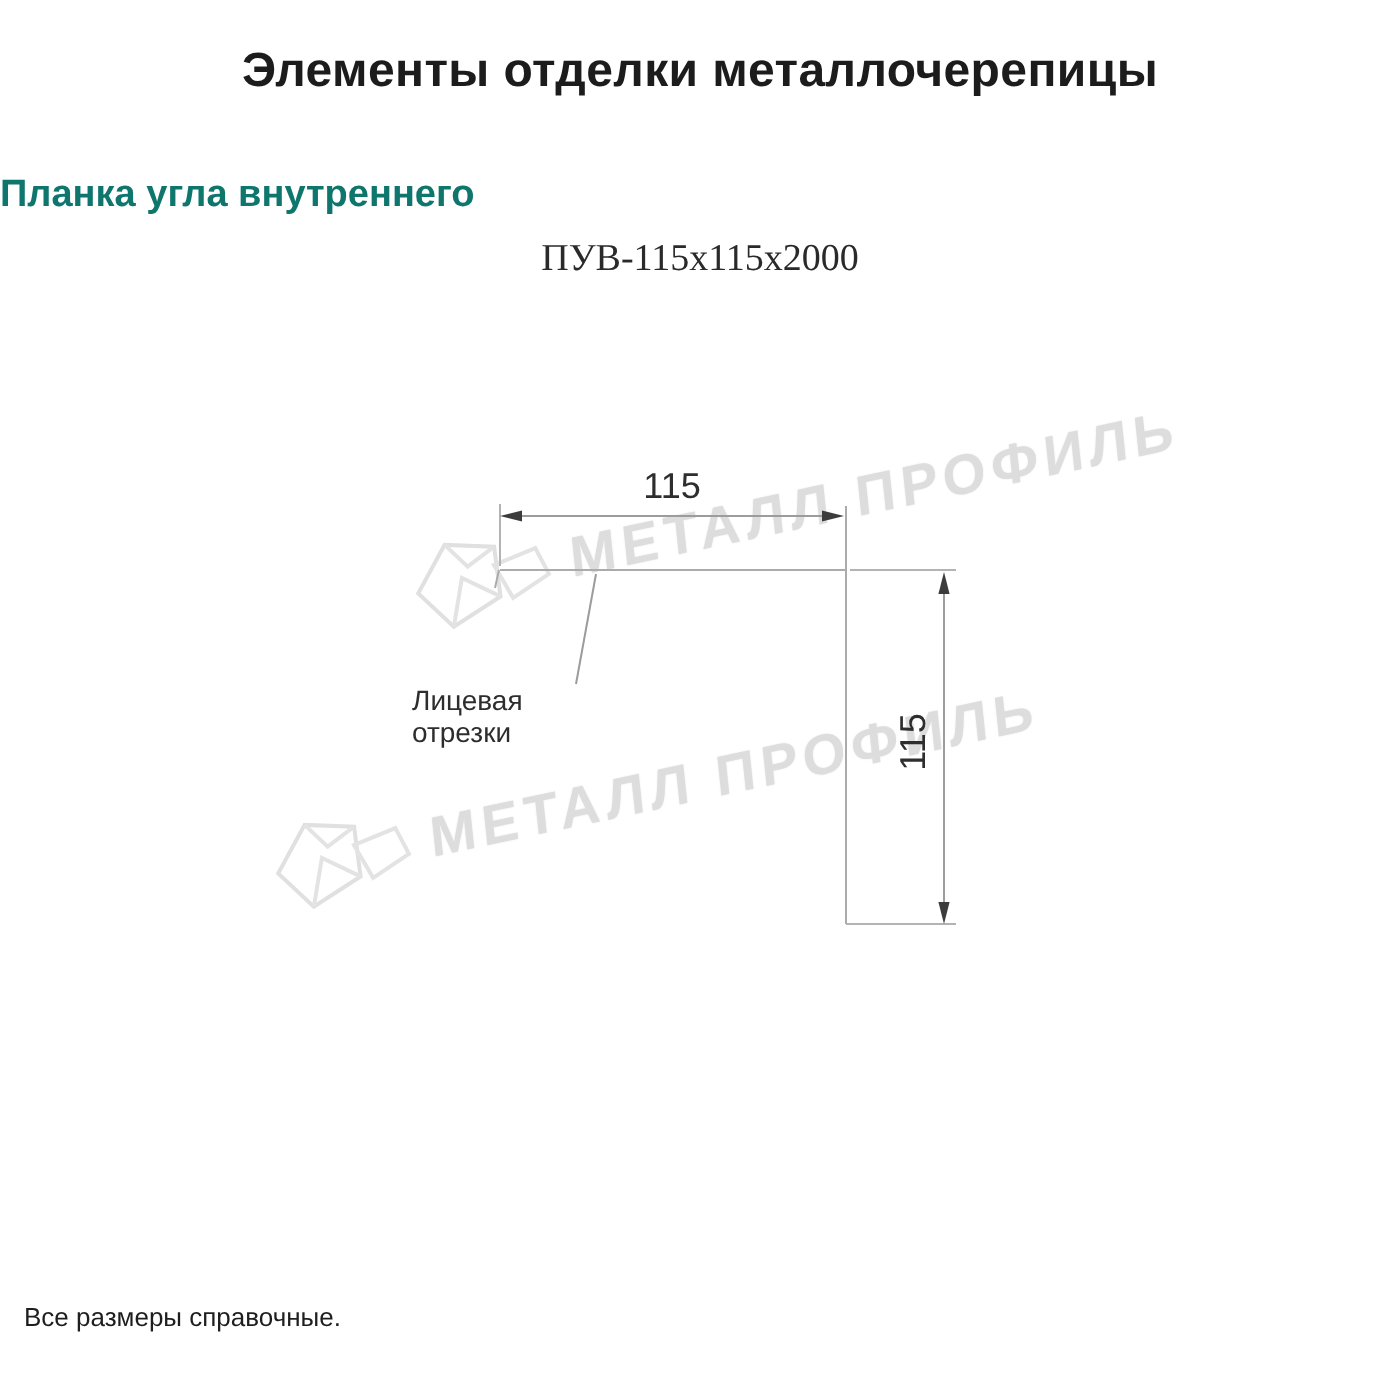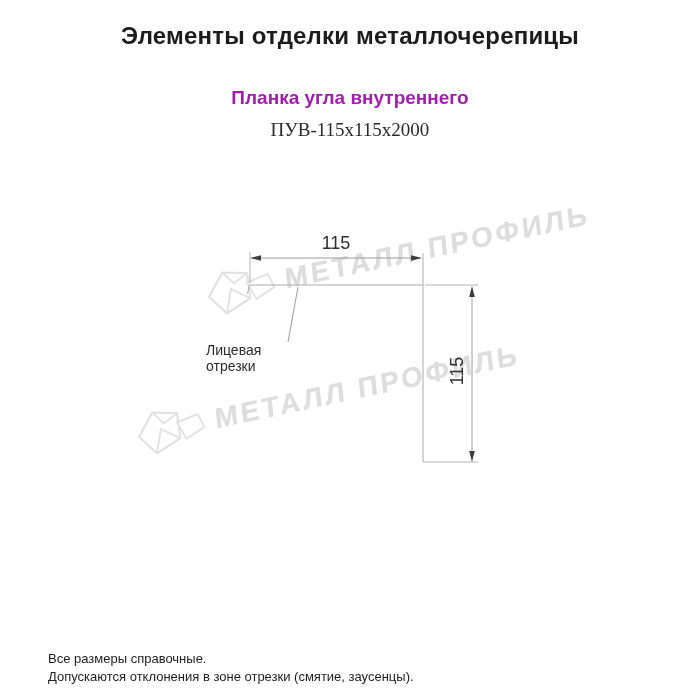--- a/index.html
+++ b/index.html
@@ -20,24 +20,23 @@
     text-align: center;
     font-size: 24px;
     font-weight: bold;
     letter-spacing: 0.2px;
     color: #1c1c1c;
   }
   .product-name {
     position: absolute;
     top: 87px; left: 0;
     width: 100%;
-    text-align: center;
     font-size: 19px;
     font-weight: bold;
-    color: #a21caf;
+    color: #0f766e;
   }
   .product-code {
     position: absolute;
     top: 119px; left: 0;
     width: 100%;
     text-align: center;
     font-size: 19px;
     font-weight: normal;
     color: #2a2a2a;
     font-family: Liberation Serif, serif;
@@ -72,21 +71,20 @@
     font-size: 14px;
     line-height: 16px;
     color: #2d2d2d;
   }
   .notes {
     position: absolute;
     left: 12px; top: 650px;
     font-size: 13px;
     line-height: 18px;
     color: #1e1e1e;
-    margin-left: 36px;
   }
   .watermark {
     position: absolute;
     display: flex;
     align-items: center;
     gap: 8px;
     transform-origin: 0 50%;
     transform: rotate(-12deg);
     pointer-events: none;
   }
@@ -153,16 +151,15 @@
   <div class="dim-label-top">115</div>
   <div class="dim-label-right">115</div>
 
   <div class="face-label">
     <div>Лицевая</div>
     <div>отрезки</div>
   </div>
 
   <div class="notes">
     <div>Все размеры справочные.</div>
-    <div>Допускаются отклонения в зоне отрезки (смятие, заусенцы).</div>
   </div>
 
 </div>
 
 </body></html>

